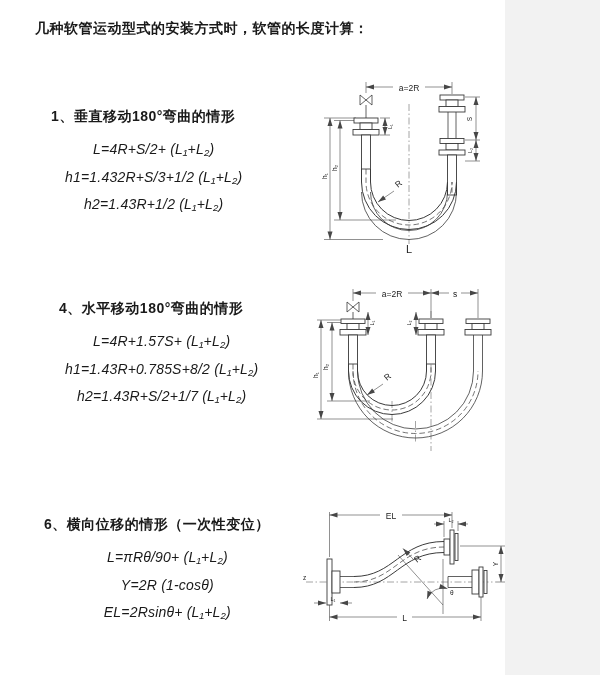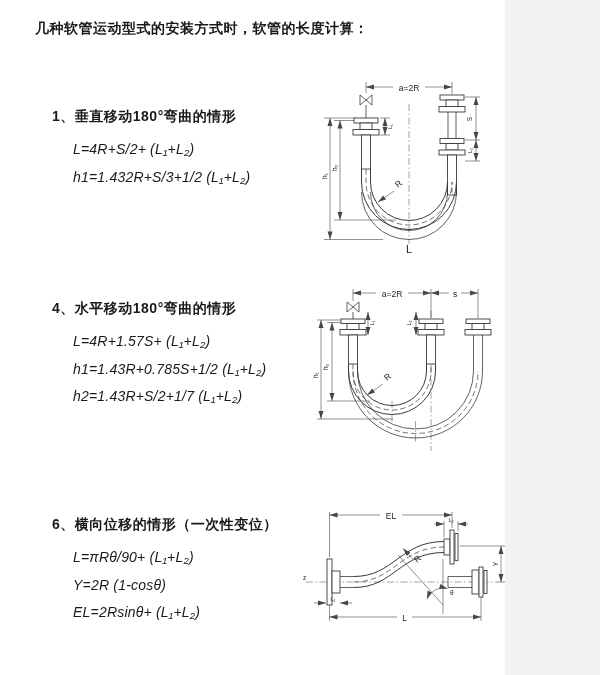--- a/index.html
+++ b/index.html
@@ -3,21 +3,21 @@
 <meta charset="utf-8">
 <style>
   html,body{margin:0;padding:0;background:#f2f2f2;}
   .page{
     position:relative;width:505px;height:675px;background:#ffffff;
     font-family:"Liberation Sans","DejaVu Sans",sans-serif;color:#1a1a1a;overflow:hidden;
   }
   .doc-title{
     position:absolute;left:35px;top:20px;font-size:14px;font-weight:bold;letter-spacing:.5px;
   }
-  .section{position:absolute;left:52px;}
+  .section{position:absolute;left:44px;text-align:center;}
   .sec-heading{font-size:14px;font-weight:bold;letter-spacing:.5px;}
   .formulas{margin:10px 0 0 21px;font-style:italic;}
   .formula{font-size:14px;line-height:27.5px;font-weight:500;letter-spacing:.2px;}
   .diagram{position:absolute;}
   
   .obj{stroke:#3a3a3a;stroke-width:1;fill:none}
   .obj2{stroke:#3a3a3a;stroke-width:.8;fill:none}
   .fl{stroke:#3a3a3a;stroke-width:.9;fill:#fff}
   .dim{stroke:#474747;stroke-width:.6;fill:none}
   .cl{stroke:#5a5a5a;stroke-width:.55;fill:none;stroke-dasharray:7 2.5 1.5 2.5}
@@ -33,20 +33,21 @@
 
 <div class="page">
 
   <div class="doc-title">几种软管运动型式的安装方式时，软管的长度计算：</div>
 
   <div class="section" style="top:108px">
     <div class="sec-heading">1、垂直移动180°弯曲的情形</div>
     <div class="formulas">
       <div class="formula">L=4R+S/2+ (L₁+L₂)</div>
       <div class="formula">h1=1.432R+S/3+1/2 (L₁+L₂)</div>
+      <div class="formula">h2=1.43R+1/2 (L₁+L₂)</div>
     </div>
   </div>
 
   <svg class="diagram" style="left:308px;top:74px" width="272" height="184" viewBox="0 0 272 184">
     <defs>
       <marker id="a1" markerWidth="9" markerHeight="6" refX="8.5" refY="3" orient="auto-start-reverse" markerUnits="userSpaceOnUse">
         <path d="M0.5,0.5 L8.5,3 L0.5,5.5 Z" fill="#474747"></path>
       </marker>
       <pattern id="h1p" width="4" height="4" patternUnits="userSpaceOnUse">
         <path d="M0,0 l4,4 M4,0 l-4,4" stroke="#8a8a8a" stroke-width="0.6"></path>
@@ -113,21 +114,21 @@
 
     <line class="dim" x1="86" y1="117" x2="70" y2="128" marker-end="url(#a1)"></line>
     <text class="med" transform="rotate(-40 90 114)" x="90" y="114">R</text>
     <text class="big" x="101" y="179" text-anchor="middle">L</text>
   </svg>
 
   <div class="section" style="top:300px">
     <div class="sec-heading">4、水平移动180°弯曲的情形</div>
     <div class="formulas">
       <div class="formula">L=4R+1.57S+ (L₁+L₂)</div>
-      <div class="formula">h1=1.43R+0.785S+1/2 (L₁+L₂)</div>
+      <div class="formula">h1=1.43R+0.785S+8/2 (L₁+L₂)</div>
       <div class="formula">h2=1.43R+S/2+1/7 (L₁+L₂)</div>
     </div>
   </div>
 
   <svg class="diagram" style="left:308px;top:283px" width="282" height="178" viewBox="0 0 282 178">
     <defs>
       <marker id="a2" markerWidth="9" markerHeight="6" refX="8.5" refY="3" orient="auto-start-reverse" markerUnits="userSpaceOnUse">
         <path d="M0.5,0.5 L8.5,3 L0.5,5.5 Z" fill="#474747"></path>
       </marker>
       <pattern id="h2p" width="4" height="4" patternUnits="userSpaceOnUse">

